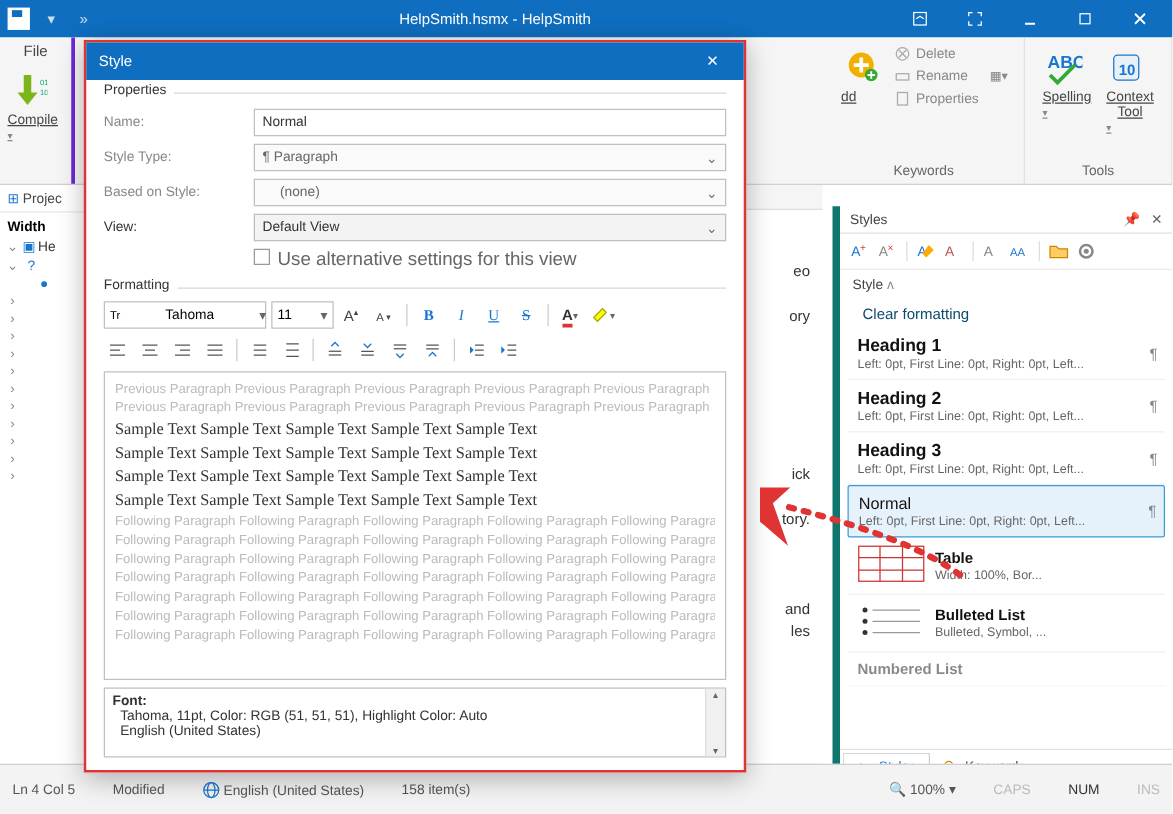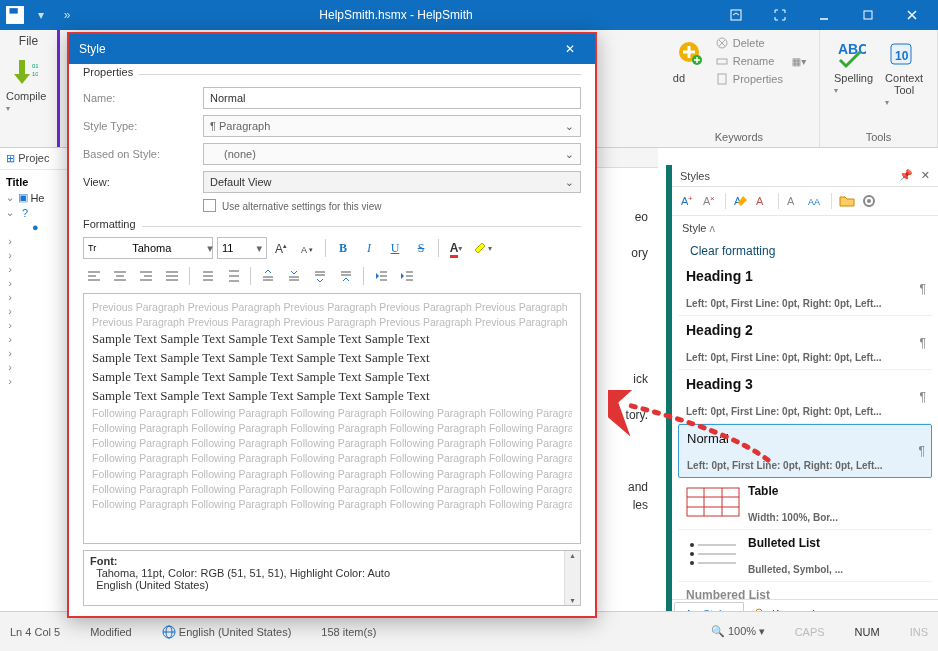--- a/index.html
+++ b/index.html
@@ -13,21 +13,21 @@
   .title-bar .win-ctrls { display: flex; }
   .title-bar .win-btn { width: 44px; height: 30px; display: flex; align-items: center; justify-content: center; color:#fff; }
   .title-bar .win-btn svg { width:12px; height:12px; }
   
   
   .ribbon { height: 118px; border-bottom: 1px solid #d0d0d0; display:flex; background:#f5f5f5; }
   .ribbon-group { border-right:1px solid #e0e0e0; display:flex; flex-direction:column; align-items:center; padding:4px 8px 2px; }
   .ribbon-group .label { font-size:11px; color:#666; margin-top:auto; padding:2px 0; }
   .ribbon-big { display:flex; flex-direction:column; align-items:flex-start; padding:4px 6px; cursor:default; }
   .ribbon-big svg { width:32px; height:32px; }
-  .ribbon-big span { font-size:11px; color:#444; margin-top:2px; }
+  .ribbon-big span { font-size:11px; color:#444; margin-top:2px;text-decoration:underline; }
   .ribbon-small { display:flex; align-items:center; gap:4px; font-size:11px; color:#888; padding:2px 4px; }
   .file-tab { width:60px; display:flex; flex-direction:column; align-items:stretch; border-right:3px solid #6d28d9;}
   .file-tab .txt { text-align:center; font-size:12px; color:#444; padding:4px 0;}
   
   
   .left-panel { position:absolute; top:148px; left:0; width:76px; height:460px; border-right:1px solid #e0e0e0; background:#fff;}
   .left-panel .hdr { font-size:11px; padding:4px 6px; border-bottom:1px solid #e8e8e8; color:#444; }
   .left-panel .title { font-weight:bold; font-size:11px; padding:6px 6px 2px; }
   .left-panel .tree-row { display:flex; align-items:center; gap:2px; padding:1px 4px; font-size:11px; color:#333;}
   .left-panel .expander { width:12px; display:flex; justify-content:center; color:#888;}
@@ -44,21 +44,21 @@
   .styles-panel .hdr .sp { flex:1;}
   .styles-panel .toolbar { display:flex; gap:2px; padding:4px 6px; border-bottom:1px solid #e8e8e8;}
   .styles-panel .toolbar .tb { width:20px; height:20px; display:flex; align-items:center; justify-content:center;}
   .styles-panel .section-label { padding:6px 10px; font-size:11px; color:#444;}
   .styles-panel .clear { padding:4px 18px; font-size:12px; color:#0c4a6e;}
   .styles-list { flex:1; overflow:hidden; padding:0 6px;}
   .style-item { padding:6px 8px; border-bottom:1px solid #f0f0f0; position:relative; cursor:default;}
   .style-item.selected { background:#e6f2fb; border:1px solid #3a9bdc; border-radius:2px;}
   .style-item .name { font-size:14px; font-weight:bold; color:#111;}
   .style-item .name.normal { font-weight:normal; font-size:13px;}
-  .style-item .desc { font-size:10px; color:#666; margin-top:14px; white-space:nowrap; overflow:hidden; text-overflow:ellipsis;font-weight:bold;}
+  .style-item .desc { font-size:10px; color:#666; margin-top:2px; white-space:nowrap; overflow:hidden; text-overflow:ellipsis;}
   .style-item .pil { position:absolute; right:6px; top:50%; transform:translateY(-50%); color:#888; font-size:12px;}
   .style-item .thumb { display:inline-block; vertical-align:top; margin-right:8px;}
   .bottom-tabs { display:flex; border-top:1px solid #e0e0e0; padding:2px;}
   .bottom-tab { display:flex; align-items:center; gap:4px; padding:4px 10px; font-size:11px; color:#444;}
   .bottom-tab.active { background:#fff; border:1px solid #ccc; border-bottom:none; border-radius:2px 2px 0 0; color:#1a75cf;}
   
   
   .status-bar { position:absolute; bottom:0; left:0; right:0; height:40px; background:#f3f3f3; border-top:1px solid #d0d0d0; display:flex; align-items:center; font-size:11px; color:#555; padding:0 10px; gap:30px;}
   .status-bar .sp { flex:1;}
   .status-bar .ind { color:#bbb;}
@@ -72,21 +72,21 @@
   .dlg-body { flex:1; padding:10px 14px; overflow:hidden; display:flex; flex-direction:column;}
   .fieldset-wrap { position:relative; margin-bottom:4px;}
   .fieldset-wrap .lbl { position:absolute; top:-8px; left:0; background:#fff; padding-right:6px; font-size:11px; color:#333;}
   .fieldset-wrap .line { border-top:1px solid #d8d8d8; margin-top:0;}
   .prop-grid { display:grid; grid-template-columns:110px 1fr; gap:6px 10px; padding:8px 0 4px; align-items:center;}
   .prop-grid label { font-size:11px; color:#888;}
   .prop-grid label.active { color:#333;}
   .prop-grid .field { height:22px; border:1px solid #c0c0c0; padding:0 6px; font-size:11px; display:flex; align-items:center; background:#fff; color:#333;}
   .prop-grid .field.disabled { background:#fafafa; color:#666;}
   .prop-grid .field .arrow { margin-left:auto; color:#666;}
-  .checkbox-row { grid-column:2; display:flex; align-items:flex-end; gap:6px; font-size:10px; color:#666;}
+  .checkbox-row { grid-column:2; display:flex; align-items:flex-start; gap:6px; font-size:15px; color:#666;}
   .checkbox-row .cb { width:13px; height:13px; border:1px solid #999; background:#fff;}
   
   .fmt-toolbar { display:flex; align-items:center; gap:4px; padding:6px 0; flex-wrap:wrap;}
   .font-select { height:22px; border:1px solid #c0c0c0; padding:0 4px; font-size:11px; display:flex; align-items:center; gap:4px; background:#fff;}
   .font-select.font { width:130px;gap:36px;}
   .font-select.size { width:50px;}
   .tb-btn { width:22px; height:22px; display:flex; align-items:center; justify-content:center; border:1px solid transparent;}
   .tb-sep { width:1px; height:18px; background:#ccc; margin:0 2px;}
   
   .preview-box { border:1px solid #c0c0c0; flex:1; padding:6px 8px; overflow:hidden; font-family:Tahoma; font-size:11px; line-height:1.45; min-height:200px;}
@@ -226,21 +226,21 @@
 Tool</span>
         <span style="font-size:8px;color:#888;">▾</span>
       </div>
     </div>
     <div class="label">Tools</div>
   </div>
 </div>
 
 <div class="left-panel">
   <div class="hdr"><span style="color:#1a75cf;">⊞</span> <span>Projec</span></div>
-  <div class="title">Title</div>
+  <div class="title">Width</div>
   <div class="tree-row">
       <span class="expander">⌄</span>
       <span style="color:#1a75cf;">▣</span> 
       <span>He</span>
     </div>
   <div class="tree-row">
       <span class="expander">⌄</span>
       <span class="disc">?</span>
     </div>
   <div class="tree-row">

